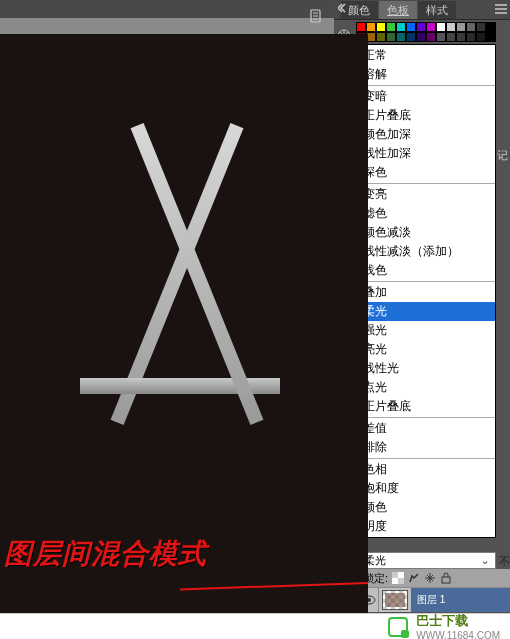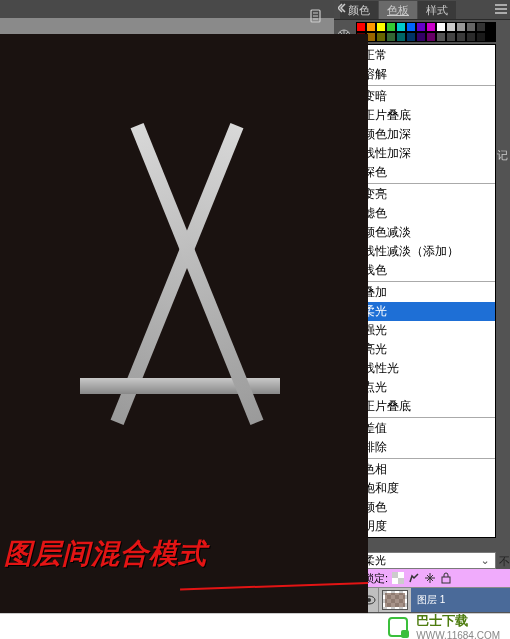--- a/index.html
+++ b/index.html
@@ -28,21 +28,21 @@
   .dropdown { position: absolute; top: 44px; left: 354px; right: 14px; background: #fff; border: 1px solid #000; font-size: 12px; }
   .dropdown .group { border-bottom: 1px solid #aaa; padding: 1px 0; }
   .dropdown .group:last-child { border-bottom: none; }
   .dropdown .item { padding: 1px 8px; cursor: pointer; white-space: nowrap; }
   .dropdown .item.sel { background: #1e6fd6; color: #fff; }
 
   .blend-select { position: absolute; bottom: 70px; left: 359px; right: 14px; height: 17px; background: #fff; border: 1px solid #7a7a7a; font-size: 11px; display: flex; align-items: center; padding: 0 4px; justify-content: space-between; }
   .blend-select .arrow { width: 12px; text-align: center; color: #555; }
   .opacity-lbl { position: absolute; bottom: 70px; right: 0px; font-size: 11px; color: #222; }
 
-  .lock-row { position: absolute; bottom: 52px; left: 359px; right: 0; height: 18px; background: #f0abfc; font-size: 11px; display: flex; align-items: center; gap: 4px; padding: 0 4px; }
+  .lock-row { position: absolute; bottom: 52px; left: 359px; right: 0; height: 18px; background: #a3a3a3; font-size: 11px; display: flex; align-items: center; gap: 4px; padding: 0 4px; }
   .lock-row .ic { width: 12px; height: 12px; }
 
   .layers { position: absolute; bottom: 27px; left: 359px; right: 0; height: 25px; background: #bfbfbf; display: flex; align-items: center; border-top: 1px solid #8a8a8a; }
   .layer-row { display: flex; align-items: center; height: 24px; width: 100%; }
   .eye-cell { width: 20px; height: 24px; display: flex; align-items: center; justify-content: center; border-right: 1px solid #8a8a8a; }
   .thumb { width: 26px; height: 20px; margin: 0 3px; background: repeating-conic-gradient(#fff 0 25%, #ccc 0 50%) 0 0/8px 8px; border: 1px solid #555; position: relative; }
   .thumb .overlay { position: absolute; inset: 2px; background: rgba(80,40,20,.5); }
   .layer-name { flex: 1; background: #4a6a99; color: #fff; height: 24px; display: flex; align-items: center; padding: 0 6px; font-size: 10px; }
 
   .canvas { position: absolute; top: 34px; left: 0; width: 368px; bottom: 0; background: #1a1210; overflow: hidden; }

